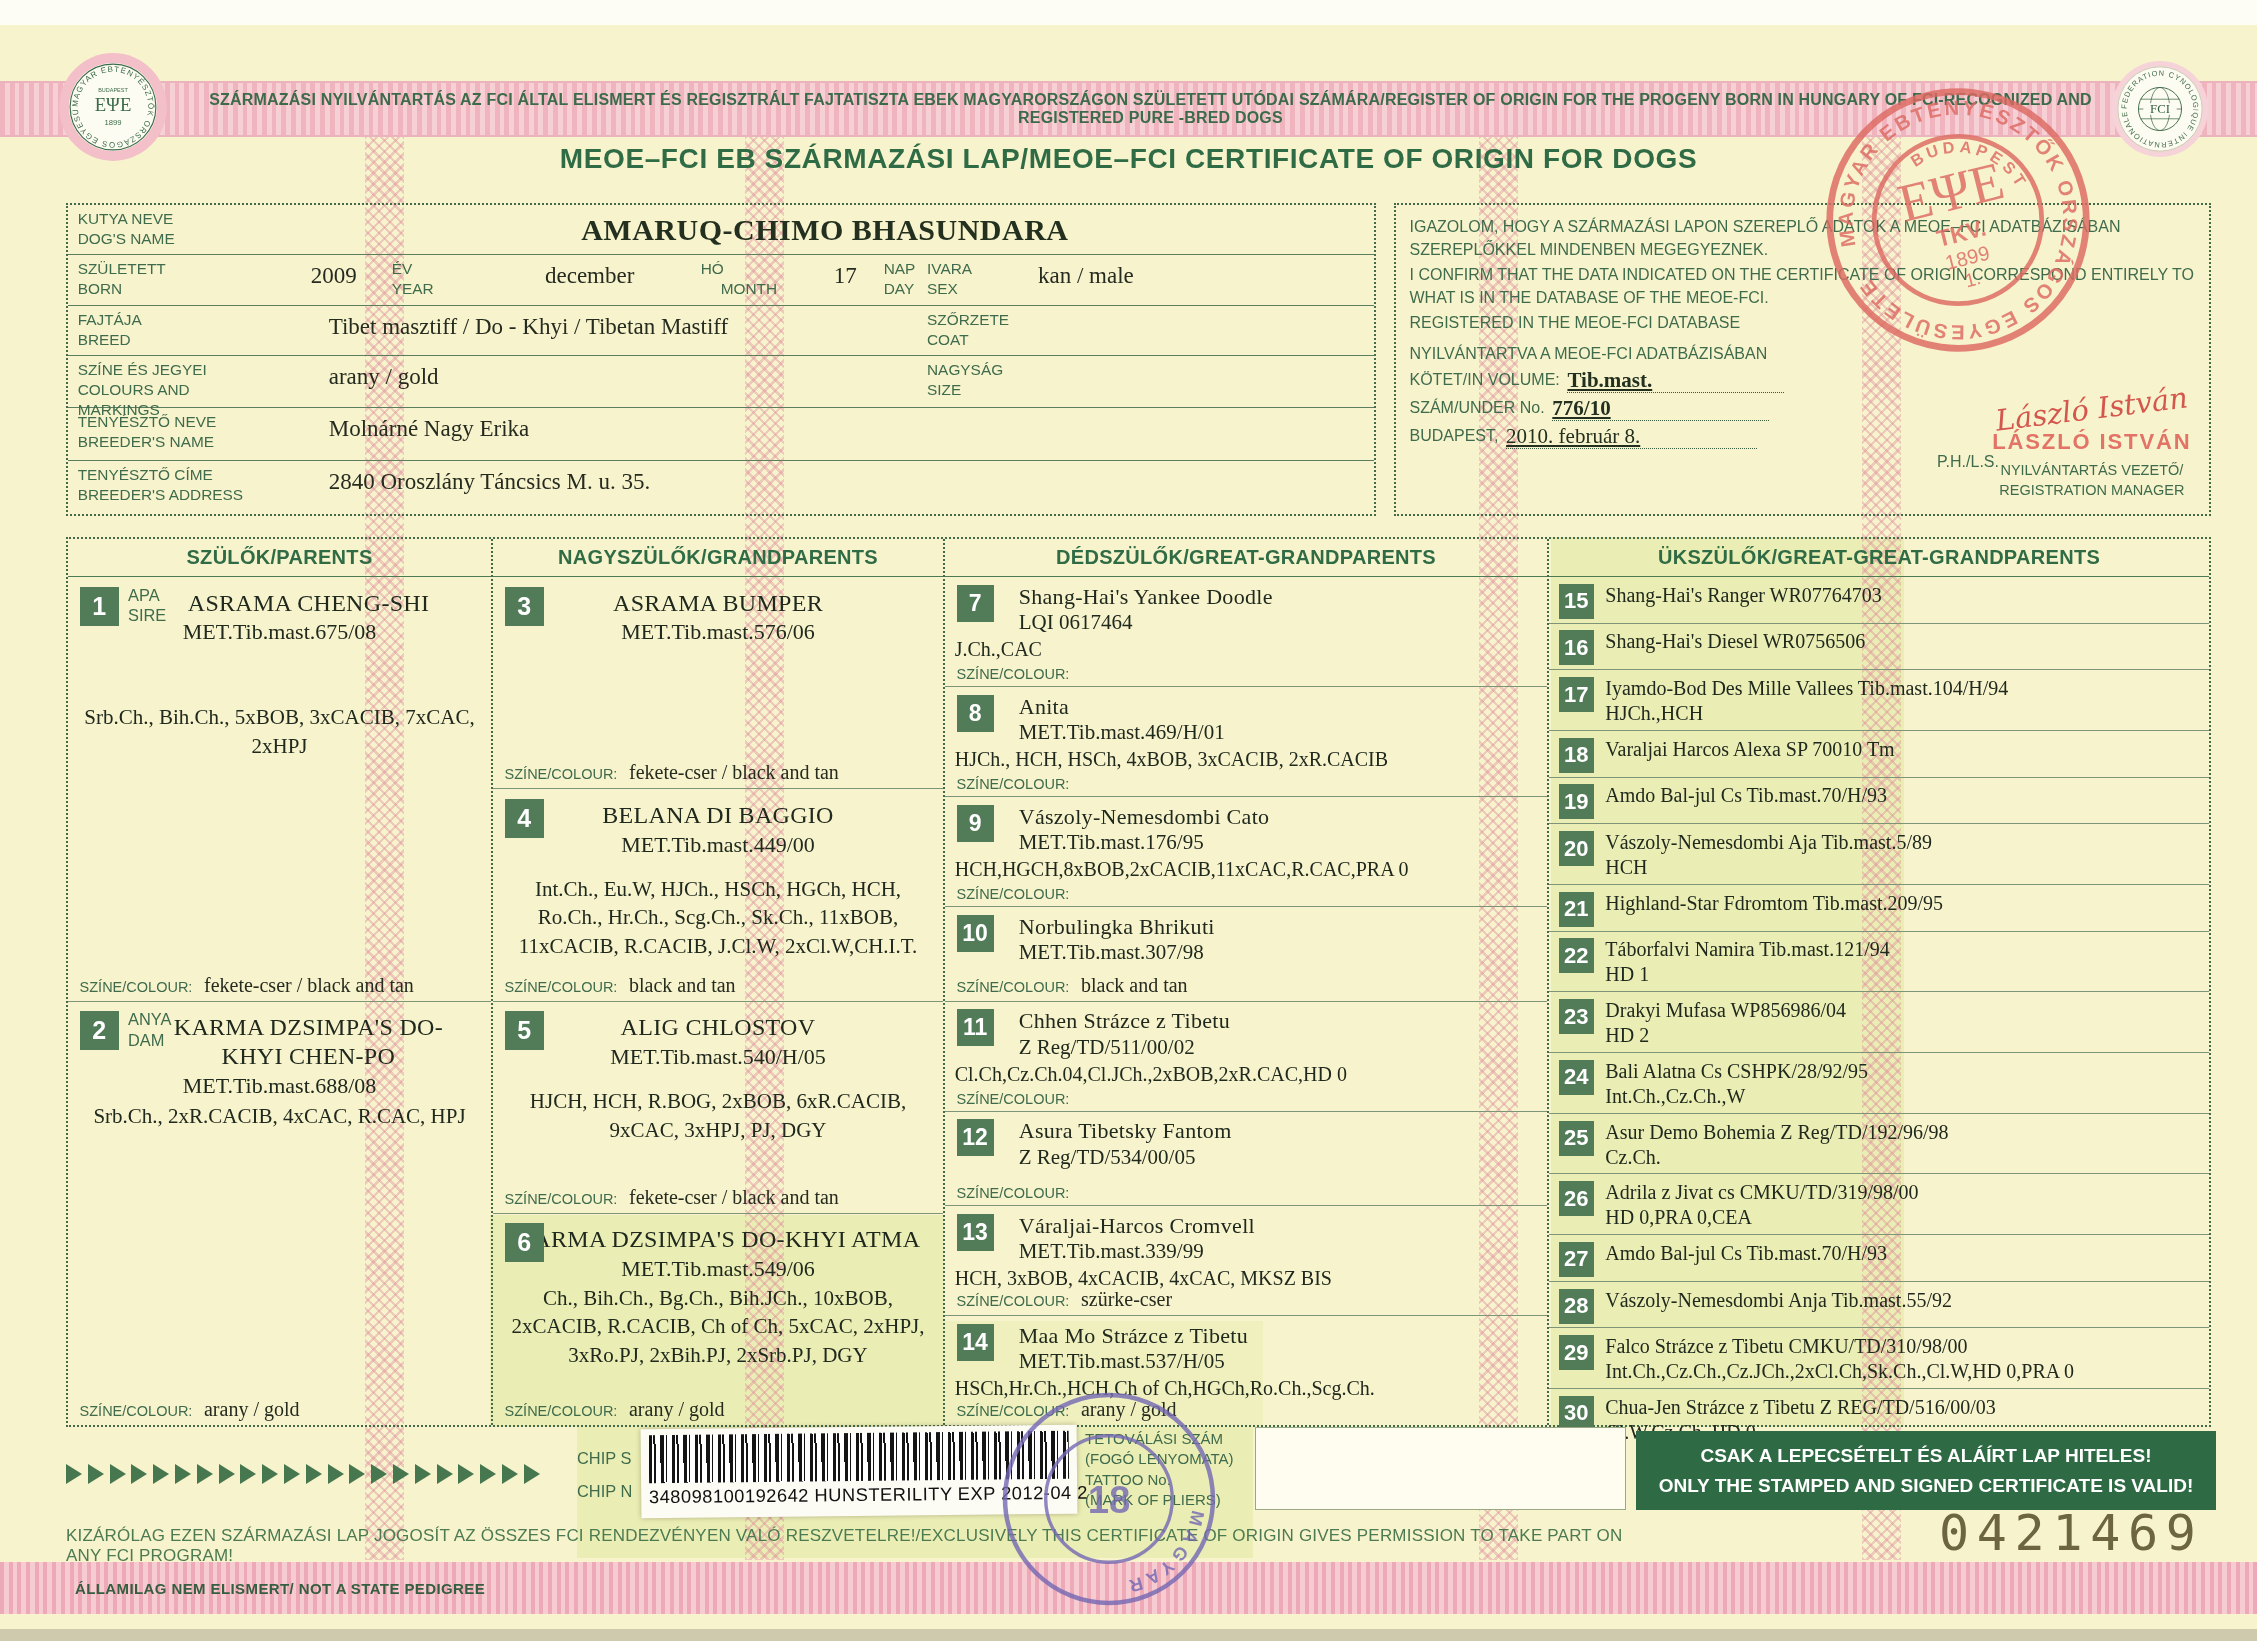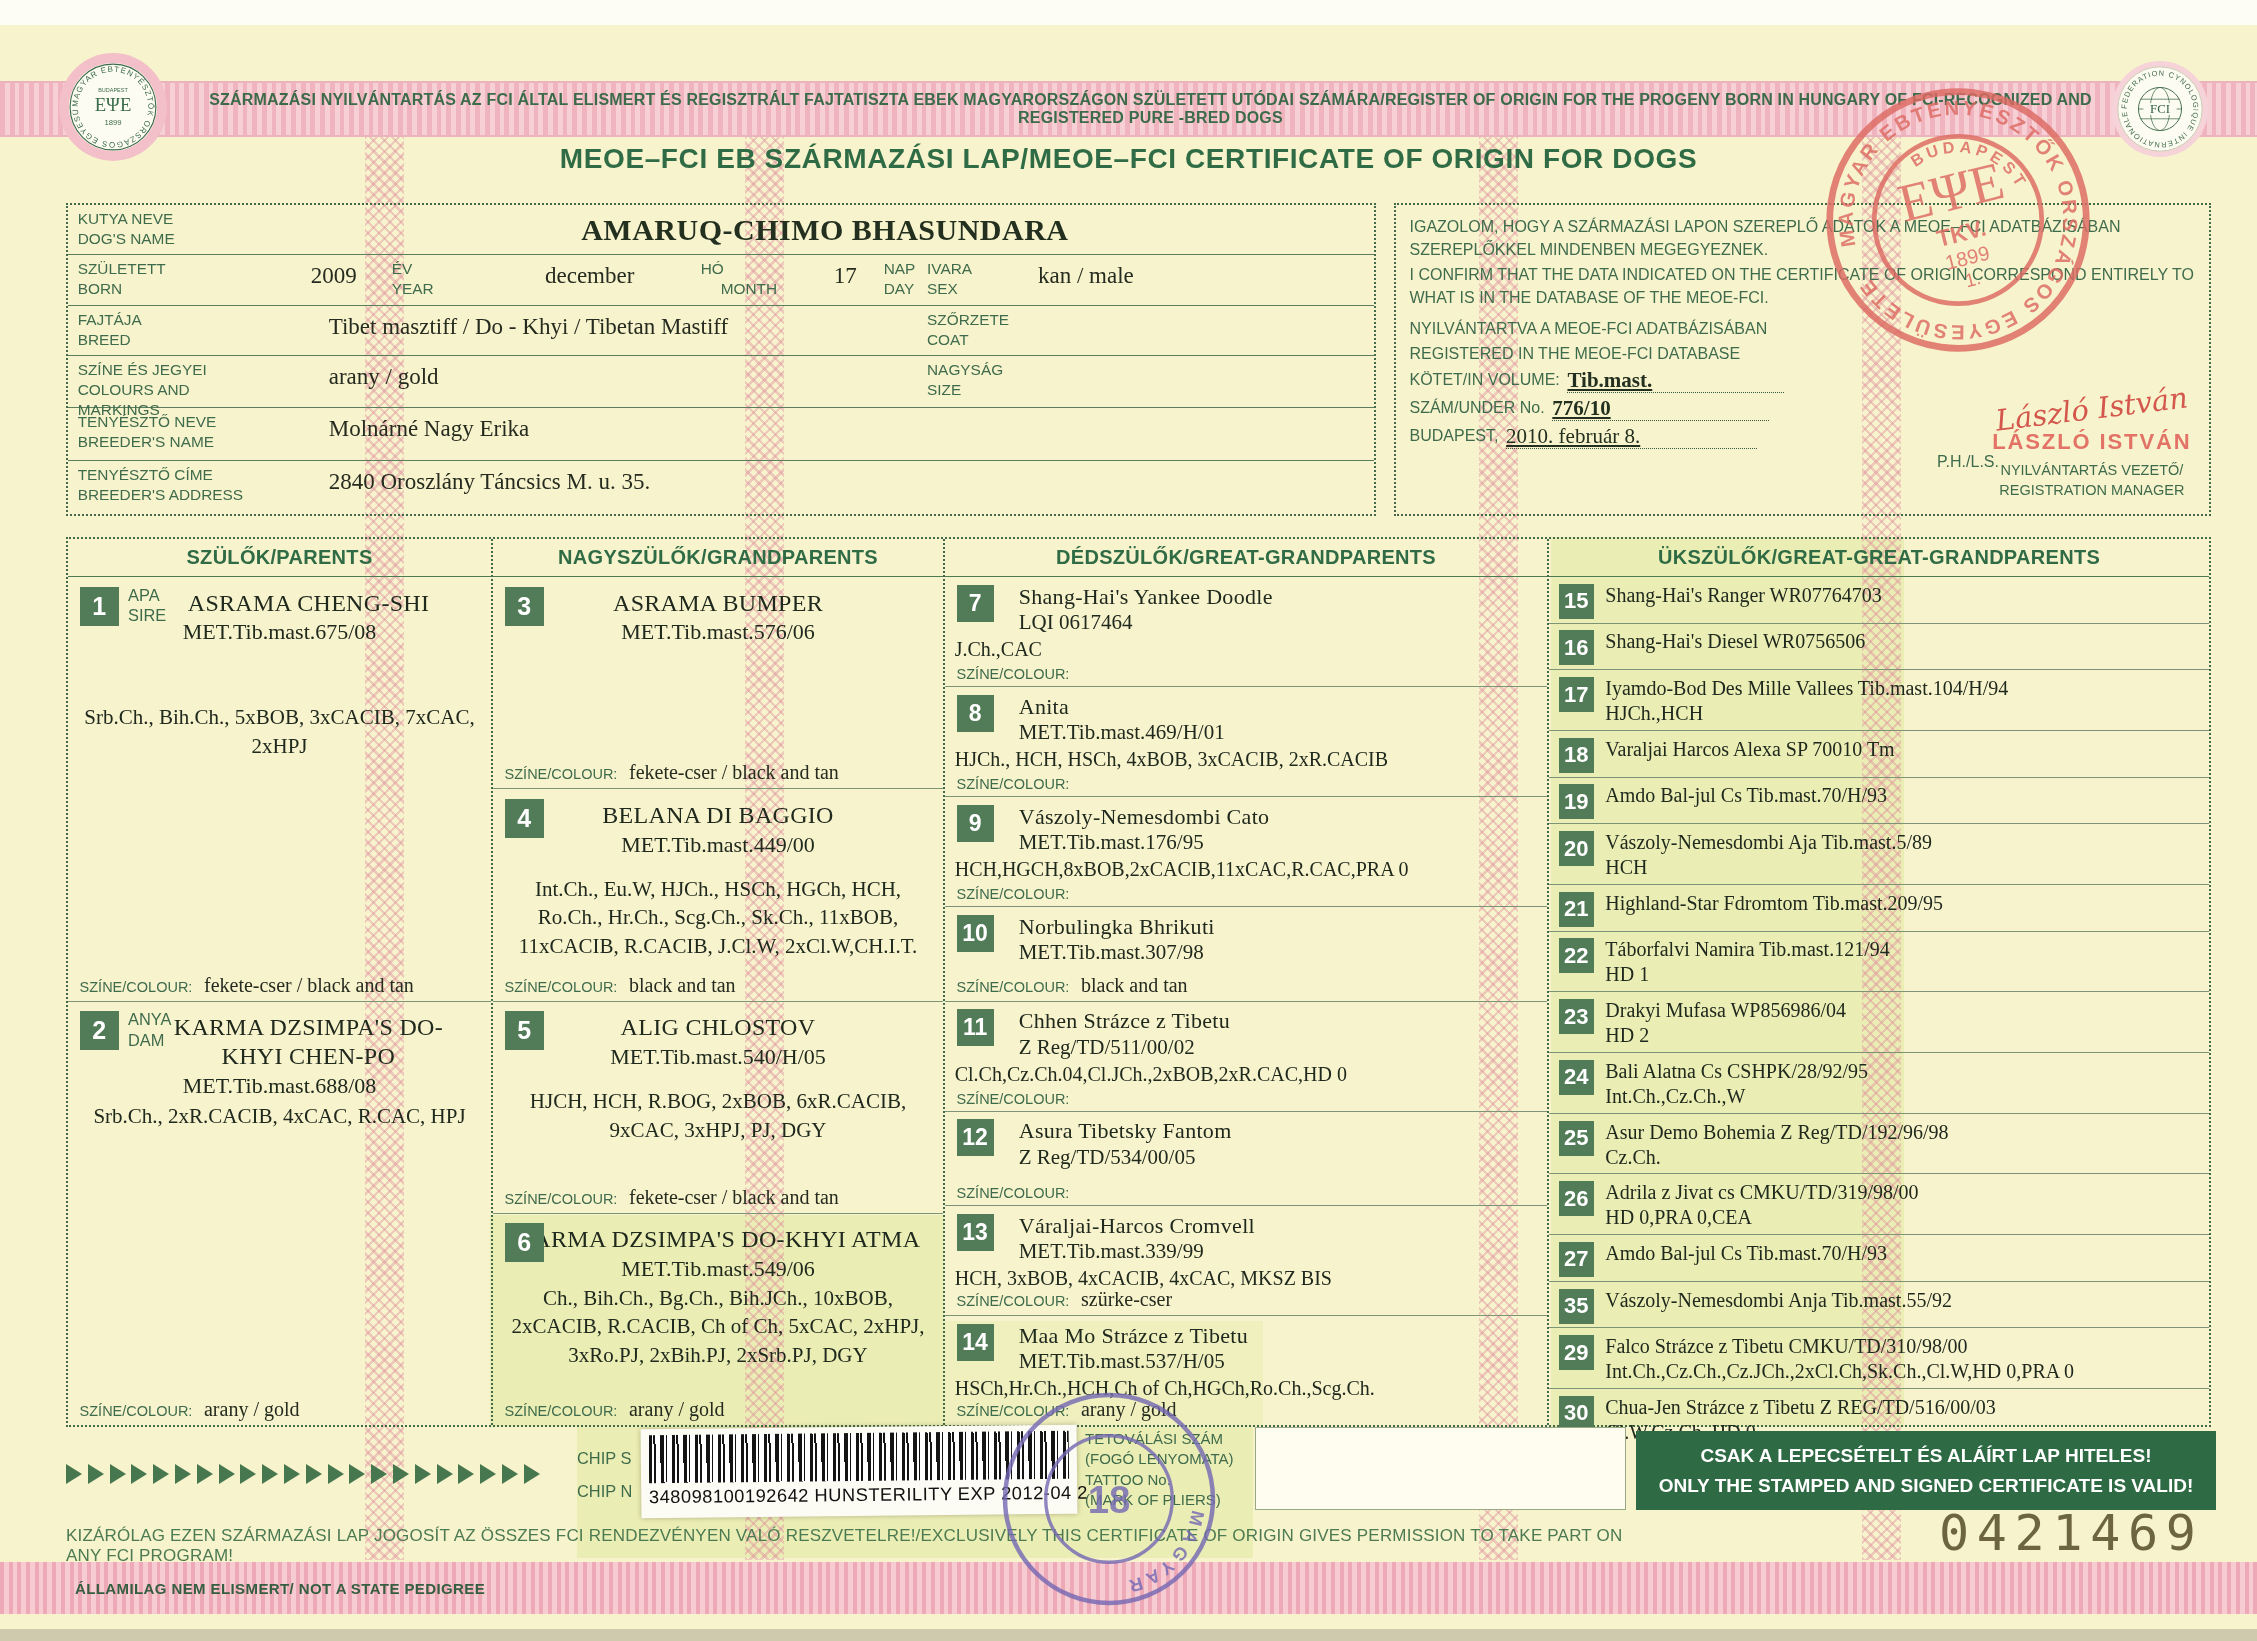--- a/index.html
+++ b/index.html
@@ -272,22 +272,22 @@
         <span>TENYÉSZTŐ CÍME</span>
         <span>BREEDER'S ADDRESS</span>
       </div>
       <div class="serifval leftval">2840 Oroszlány Táncsics M. u. 35.</div>
     </div>
   </div>
 
   <div class="form-right">
     <p>IGAZOLOM, HOGY A SZÁRMAZÁSI LAPON SZEREPLŐ ADATOK A MEOE–FCI ADATBÁZISÁBAN SZEREPLŐKKEL MINDENBEN MEGEGYEZNEK.</p>
     <p>I CONFIRM THAT THE DATA INDICATED ON THE CERTIFICATE OF ORIGIN CORRESPOND ENTIRELY TO WHAT IS IN THE DATABASE OF THE MEOE-FCI.</p>
+    <p>REGISTERED IN THE MEOE-FCI DATABASE</p>
     <p style="margin-top:7.7px;">NYILVÁNTARTVA A MEOE-FCI ADATBÁZISÁBAN</p>
-    <p>REGISTERED IN THE MEOE-FCI DATABASE</p>
     <div class="vrow">
       <span class="vlabel">KÖTET/IN VOLUME:</span>
       <span class="vval">Tib.mast.</span>
     </div>
     <div class="vrow">
       <span class="vlabel">SZÁM/UNDER No.</span>
       <span class="vval">776/10</span>
     </div>
     <div class="vrow">
       <span class="vlabel">BUDAPEST,</span>
@@ -560,21 +560,21 @@
             </div>
         </div>
         <div class="pbox4">
           <div class="badge4">27</div>
           <div class="p4t">
               <span style="display:block;">Amdo Bal-jul Cs Tib.mast.70/H/93</span>
               <span style="display:block;"></span>
             </div>
         </div>
         <div class="pbox4">
-          <div class="badge4">35</div>
+          <div class="badge4">28</div>
           <div class="p4t">
               <span style="display:block;">Vászoly-Nemesdombi Anja Tib.mast.55/92</span>
               <span style="display:block;"></span>
             </div>
         </div>
         <div class="pbox4">
           <div class="badge4">29</div>
           <div class="p4t">
               <span style="display:block;">Falco Strázce z Tibetu CMKU/TD/310/98/00</span>
               <span style="display:block;text-align:right;">Int.Ch.,Cz.Ch.,Cz.JCh.,2xCl.Ch,Sk.Ch.,Cl.W,HD 0,PRA 0</span>

